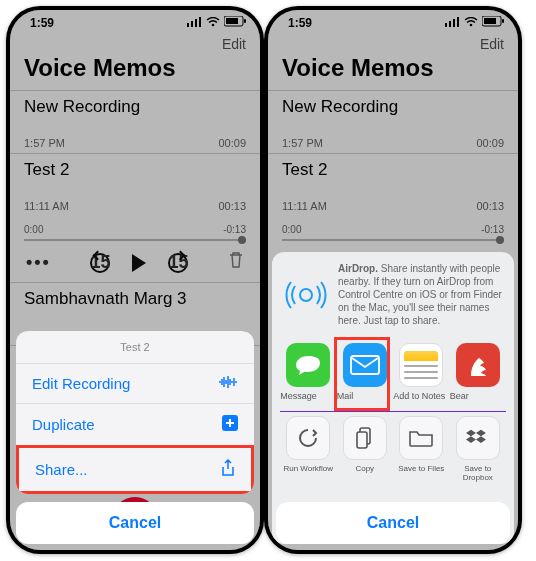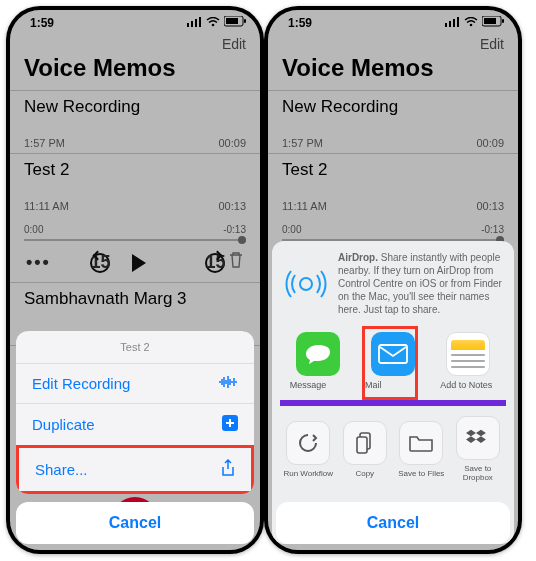--- a/index.html
+++ b/index.html
@@ -32,21 +32,21 @@
   }
   .scrub-bar { height:2px; background:#bbb; margin:2px 14px 4px; position:relative;}
   .scrub-bar::after{content:""; position:absolute; right:0; top:-3px; width:8px;height:8px;border-radius:50%;background:#777;}
   .controls {
     display:flex; justify-content:space-between; align-items:center;
     padding:6px 16px 8px; color:#333;
   }
   .controls span { font-size:18px; }
   .ctr-group { display:flex; gap:22px; align-items:center;}
   .play { width:0;height:0;border-left:14px solid #111;border-top:9px solid transparent;border-bottom:9px solid transparent;}
-  .skip { width:20px;height:20px; border:2px solid #111; border-radius:50%; display:flex;align-items:center;justify-content:center;font-size:8px;font-weight:bold;position:relative;margin-left:37px;}
+  .skip { width:20px;height:20px; border:2px solid #111; border-radius:50%; display:flex;align-items:center;justify-content:center;font-size:8px;font-weight:bold;position:relative;}
   .skip::before{content:"";position:absolute;top:-3px;width:5px;height:5px;border-top:2px solid #111;border-right:2px solid #111;}
   .skip.back::before{transform:rotate(-135deg); left:2px;}
   .skip.fwd::before{transform:rotate(45deg); right:2px;}
   .dots{letter-spacing:2px;font-weight:bold;}
 
   
   .sheet {
     position:absolute; left:6px; right:6px; bottom:6px; z-index:10;
   }
   .sheet-group {
@@ -76,21 +76,21 @@
   .app-icon {
     width:44px;height:44px;border-radius:10px;margin:0 auto 4px;
     display:flex;align-items:center;justify-content:center;color:#fff;font-size:22px;
   }
   .app-msg{background:#3ccc3c;}
   .app-mail{background:#1e9df7;}
   .app-notes{background:#fff; border:1px solid #ddd; flex-direction:column; padding:4px;}
   .app-notes .nbar{width:100%;height:2px;background:#aaa;border-radius:1px;}
   .app-notes .nhead{width:100%;height:10px;background:linear-gradient(#ffd24d,#ffc20f);border-radius:3px 3px 0 0;margin-bottom:4px;}
   .app-bear{background:#df3f33;}
-  .action-row { display:flex; justify-content:space-around; padding:10px 0 12px; border-top:6px solid #6d28d9;align-items:center;}
+  .action-row { display:flex; justify-content:space-around; padding:4px 0 12px; border-top:1px solid #6d28d9;}
   .action-tile { width:56px; text-align:center; font-size:8px; color:#555;}
   .action-icon{
     width:44px;height:44px;border-radius:10px;margin:0 auto 4px;
     background:#f7f7f9; border:1px solid #ddd;
     display:flex;align-items:center;justify-content:center;color:#555;
   }
   .red-highlight { position:absolute; border:3px solid #f4392c; }
   .cancel2 {
     background:#fff; border-radius:12px; text-align:center;
     padding:12px 0; font-size:16px; font-weight:600; color:#0a7aff;
@@ -294,20 +294,28 @@
         </div>
         <div class="app-tile">
           <div class="app-icon app-notes">
                 <div class="nhead"></div>
                 <div class="nbar"></div>
                 <div class="nbar" style="margin-top:4px"></div>
                 <div class="nbar" style="margin-top:4px"></div>
               </div>
           <div>Add to Notes</div>
         </div>
+        <div class="app-tile">
+          <div class="app-icon app-bear">
+                <svg width="30" height="30">
+                  <path d="M8 26c0-8 3-14 8-18 2 1 4 3 5 5-1 0-3 1-4 3 3 0 5 2 6 4-2 0-4 1-5 3 2 1 4 1 5 3H8z" fill="#fff"></path>
+                </svg>
+              </div>
+          <div>Bear</div>
+        </div>
       </div>
       <div class="action-row">
         <div class="action-tile">
           <div class="action-icon">
                 <svg width="22" height="22">
                   <path d="M11 3a8 8 0 1 0 8 8" fill="none" stroke="#555" stroke-width="2"></path>
                   <path d="M16 3l3 3-3 3" fill="none" stroke="#555" stroke-width="2"></path>
                 </svg>
               </div>
           <div>Run Workflow</div>

